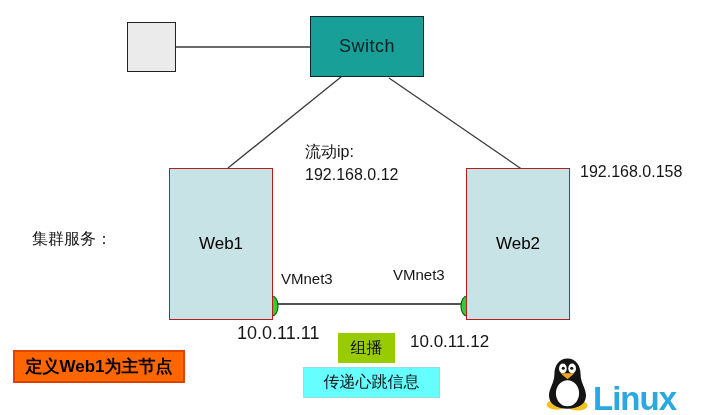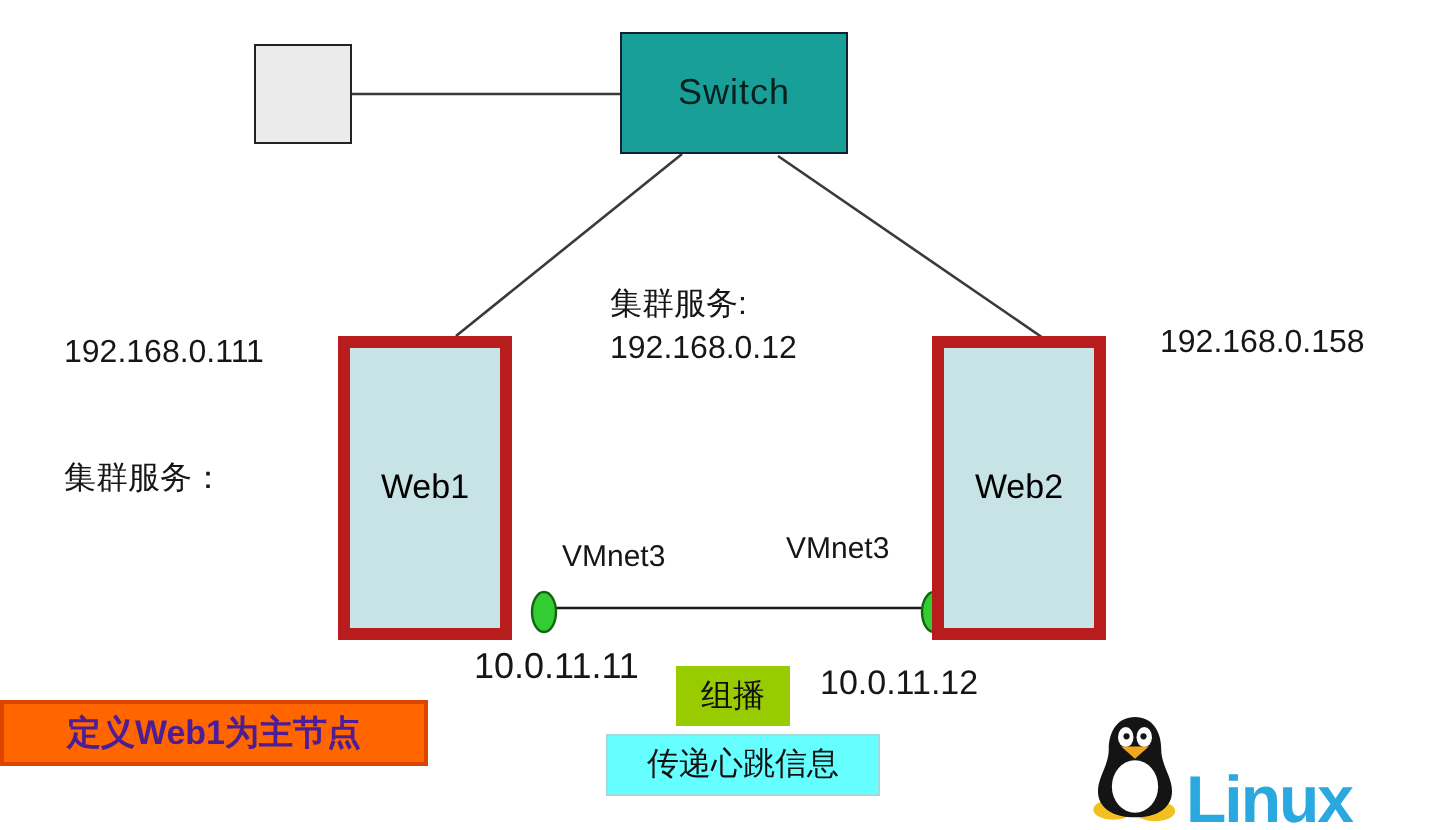--- a/index.html
+++ b/index.html
@@ -6,34 +6,34 @@
   html,body{background:#fff}
   .canvas{
     position:relative;width:724px;height:415px;background:#ffffff;
     font-family:"Liberation Sans","DejaVu Sans",sans-serif;color:#000;overflow:hidden;
   }
   .abs{position:absolute}
   svg.wires{position:absolute;left:0;top:0;width:724px;height:415px;pointer-events:none}
   .box{position:absolute;display:flex;align-items:center;justify-content:center}
   .client-box{left:127px;top:22px;width:49px;height:50px;background:#EBEBEB;border:1px solid #222}
   .switch-box{left:310px;top:16px;width:114px;height:61px;background:var(--switch_fill);border:1px solid #123;font-size:18px;color:#06201f;letter-spacing:.5px}
-  .web-box{width:87px;height:152px;background:var(--node_fill);border:6px solid #b91c1c;font-size:17px}
+  .web-box{width:104px;height:152px;background:var(--node_fill);border:1px solid #b91c1c;font-size:17px}
   .web1{left:169px;top:168px}
   .web2{left:466px;top:168px}
   .lbl{position:absolute;white-space:nowrap;font-size:16px;color:#161616}
   .ip-left{left:32px;top:168px}
   .cluster{left:32px;top:229px}
   .float-lbl{left:305px;top:142px}
   .float-val{left:305px;top:166px}
   .ip-right{left:580px;top:163px}
   .vmnet-l{left:281px;top:270px;font-size:15px}
   .vmnet-r{left:393px;top:266px;font-size:15px}
   .hb-l{left:237px;top:323px;font-size:18px}
   .hb-r{left:410px;top:332px;font-size:17px}
-  .note-master{left:0;top:350px;width:214px;height:33px;background:var(--master_note_fill);border:2px solid var(--master_note_border);font-weight:bold;font-size:17px;color:#4c1d95}
+  .note-master{left:13px;top:350px;width:172px;height:33px;background:var(--master_note_fill);border:2px solid var(--master_note_border);font-weight:bold;font-size:17px;color:#000000}
   .note-multicast{left:338px;top:333px;width:57px;height:30px;background:var(--multicast_fill);font-size:16px;color:#111}
   .note-heartbeat{left:303px;top:367px;width:137px;height:31px;background:var(--heartbeat_fill);border:1px solid #9ddcdc;font-size:16px;color:#111}
   .logo{left:544px;top:357px;display:flex;align-items:flex-end}
   .logo .txt{display:flex;flex-direction:column;margin-left:2px}
   .brandline{display:flex;align-items:baseline;line-height:1;color:var(--logo_blue);font-weight:bold}
   .brand{font-size:33px;letter-spacing:-1px}
   .brand-suffix{font-size:26px;margin-left:1px}
 </style>
 </head>
 <body>
@@ -56,23 +56,22 @@
   </div>
 
   <div class="box web-box web1">
     <span>Web1</span>
   </div>
 
   <div class="box web-box web2">
     <span>Web2</span>
   </div>
 
-  <div class="lbl ip-left">192.168.0.111</div>
   <div class="lbl cluster">集群服务：</div>
-  <div class="lbl float-lbl">集群服务:</div>
+  <div class="lbl float-lbl">流动ip:</div>
   <div class="lbl float-val">192.168.0.12</div>
   <div class="lbl ip-right">192.168.0.158</div>
   <div class="lbl vmnet-l">VMnet3</div>
   <div class="lbl vmnet-r">VMnet3</div>
   <div class="lbl hb-l">10.0.11.11</div>
   <div class="lbl hb-r">10.0.11.12</div>
 
   <div class="box note-master">
     <span>定义Web1为主节点</span>
   </div>

